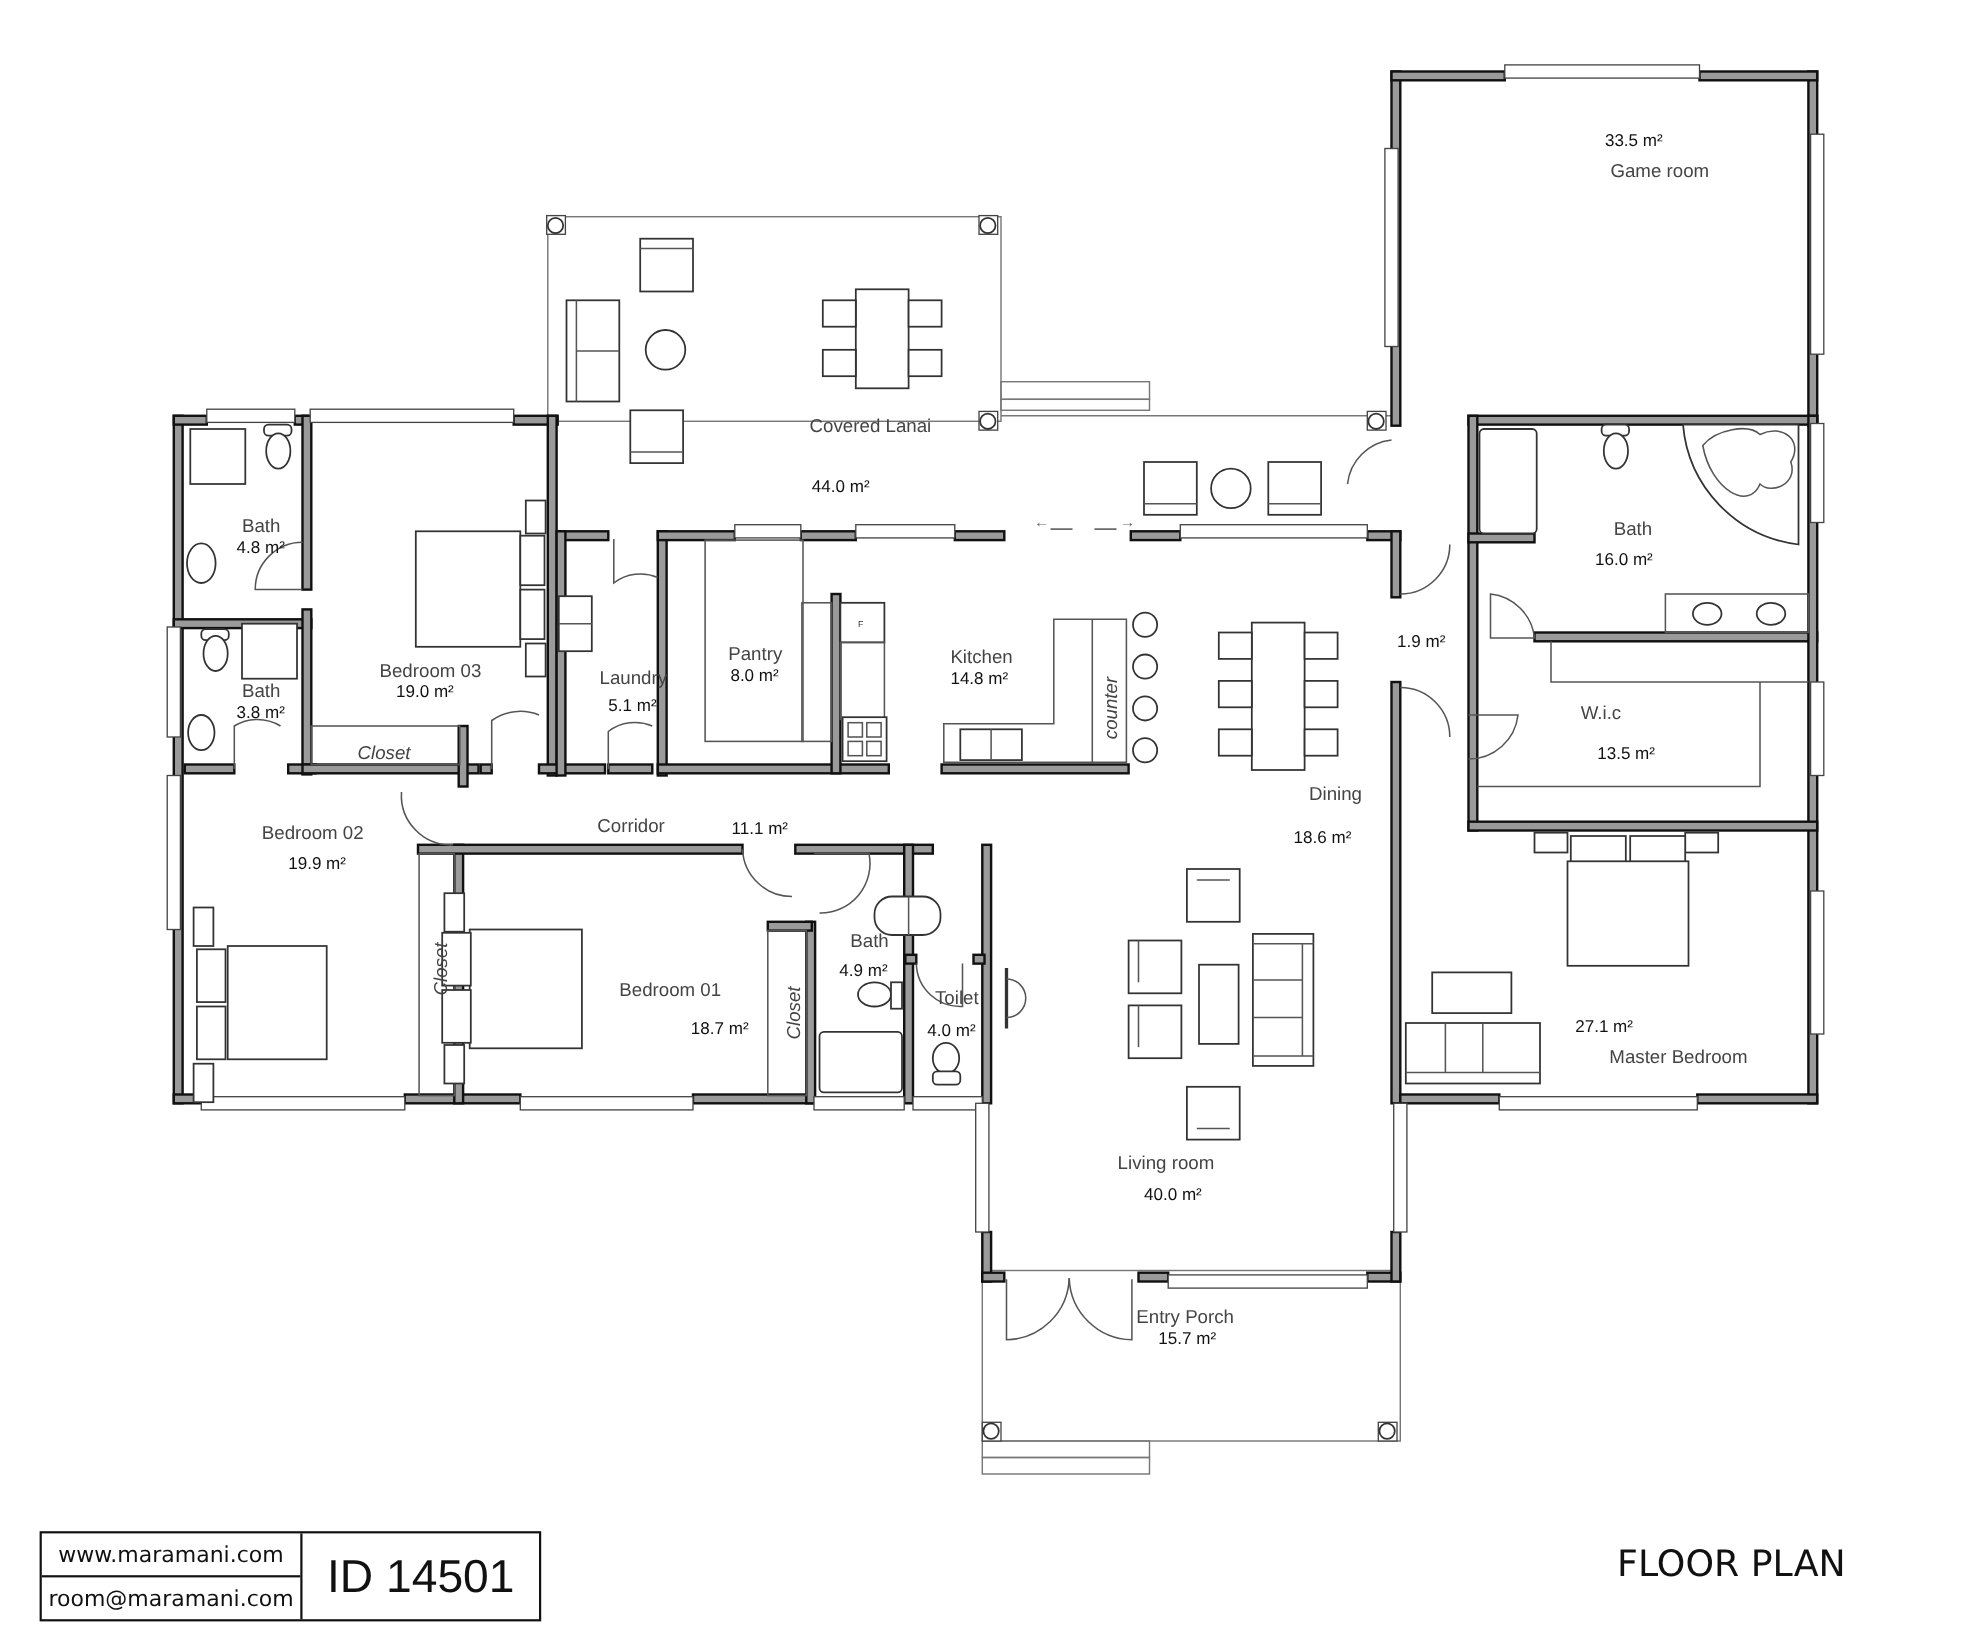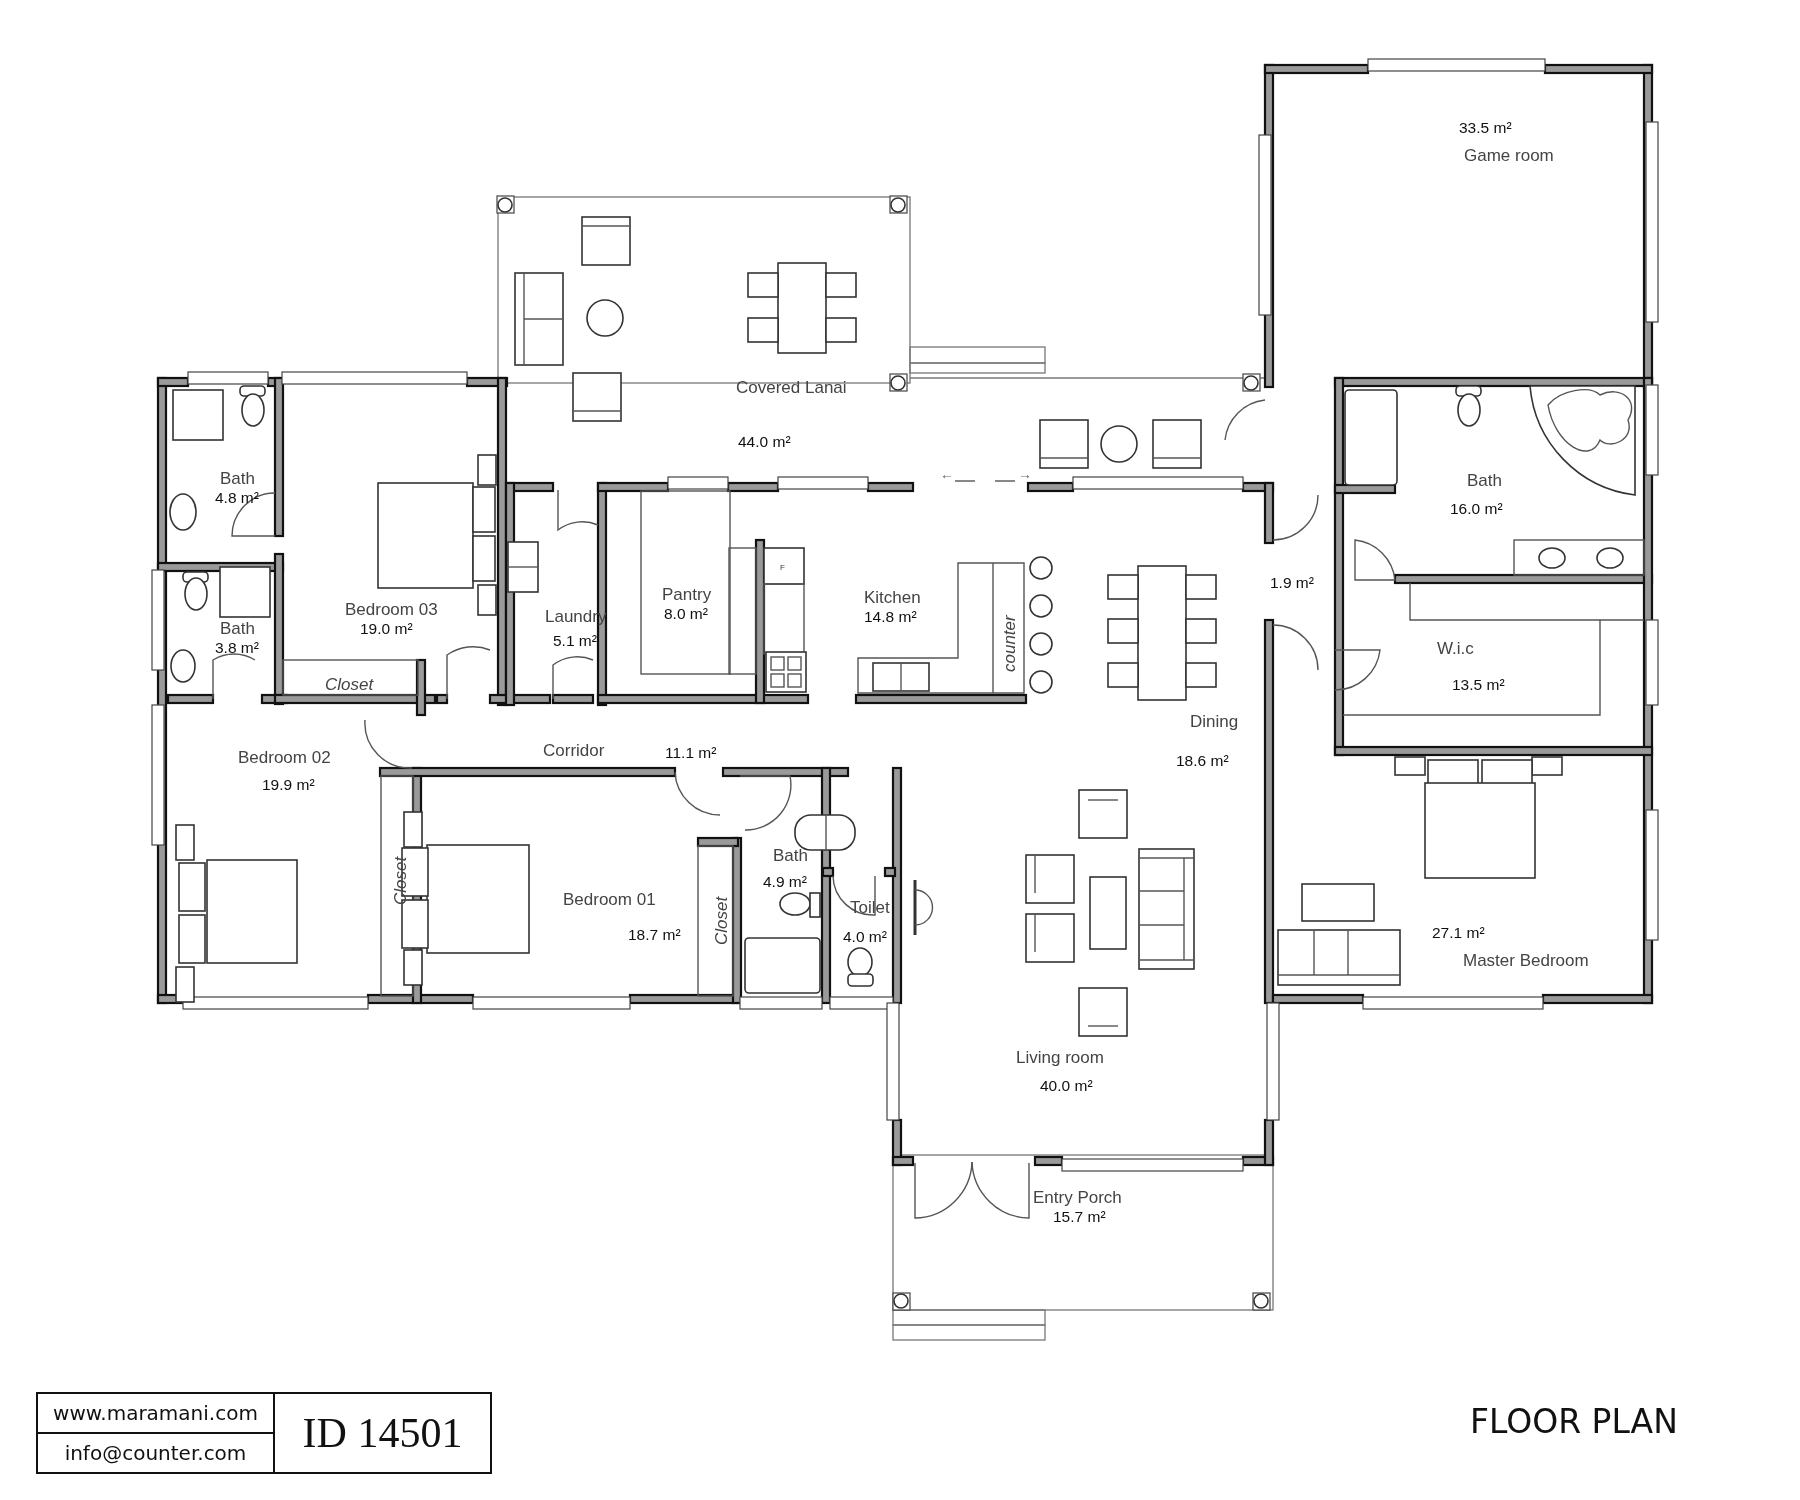--- a/index.html
+++ b/index.html
@@ -11,21 +11,21 @@
   .win{fill:#fff;stroke:#444;stroke-width:1.2;}
   .door{fill:none;stroke:#555;stroke-width:1.4;}
   .outline{fill:none;stroke:#777;stroke-width:1.3;}
   .rname{font-family:"Liberation Sans",sans-serif;font-size:17px;fill:#444;}
   .rarea{font-family:"Liberation Sans",sans-serif;font-size:15.5px;fill:#111;}
   .italic{font-style:italic;}
   .tb{position:absolute;left:36px;top:1392px;width:452px;height:78px;border:2px solid #111;display:flex;}
   .tb-left{width:235px;border-right:2px solid #111;display:flex;flex-direction:column;}
   .tb-left div{flex:1;display:flex;align-items:center;justify-content:center;font-family:"DejaVu Sans",sans-serif;font-size:20px;color:#111;}
   .tb-left div:first-child{border-bottom:2px solid #111;}
-  .tb-right{flex:1;display:flex;align-items:center;justify-content:center;font-family:Liberation Serif, serif;font-size:42px;color:#111;}
+  .tb-right{flex:1;display:flex;align-items:center;justify-content:center;font-family:Liberation Sans, sans-serif;font-size:42px;color:#111;}
   .plan-title{position:absolute;left:1470px;top:1402px;font-family:"DejaVu Sans",sans-serif;font-size:33px;color:#111;}
 </style>
 </head>
 <body>
 
 <svg width="1800" height="1500" viewBox="0 0 1800 1500" xmlns="http://www.w3.org/2000/svg">
 
   <g>
     <rect class="outline" x="498" y="197" width="412" height="186"></rect>
     <line class="outline" x1="498" y1="383" x2="498" y2="490"></line>
@@ -437,17 +437,17 @@
     <text class="rname" x="1463" y="966">Master Bedroom</text>
 
     <text class="rname" x="1016" y="1063">Living room</text>
     <text class="rarea" x="1040" y="1091">40.0 m²</text>
   </g>
 </svg>
 
 <div class="tb">
   <div class="tb-left">
     <div>www.maramani.com</div>
-    <div>info@counter.com</div>
+    <div>room@maramani.com</div>
   </div>
   <div class="tb-right">ID 14501</div>
 </div>
 <div class="plan-title">FLOOR PLAN</div>
 
 </body></html>

